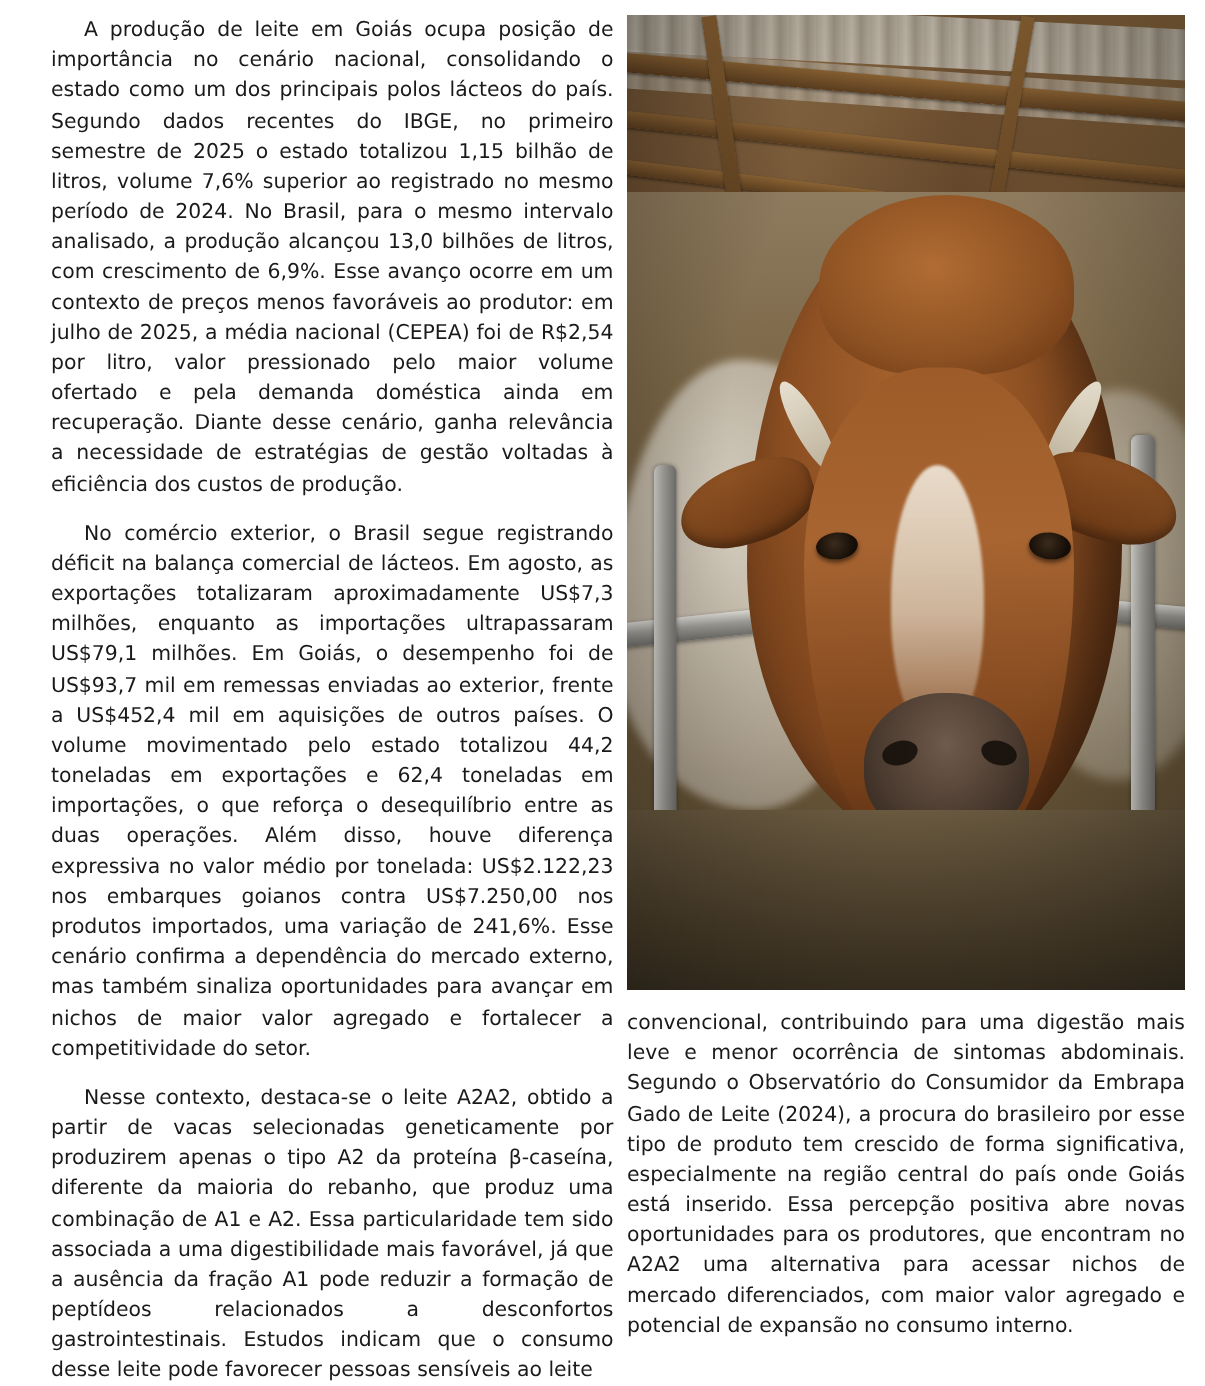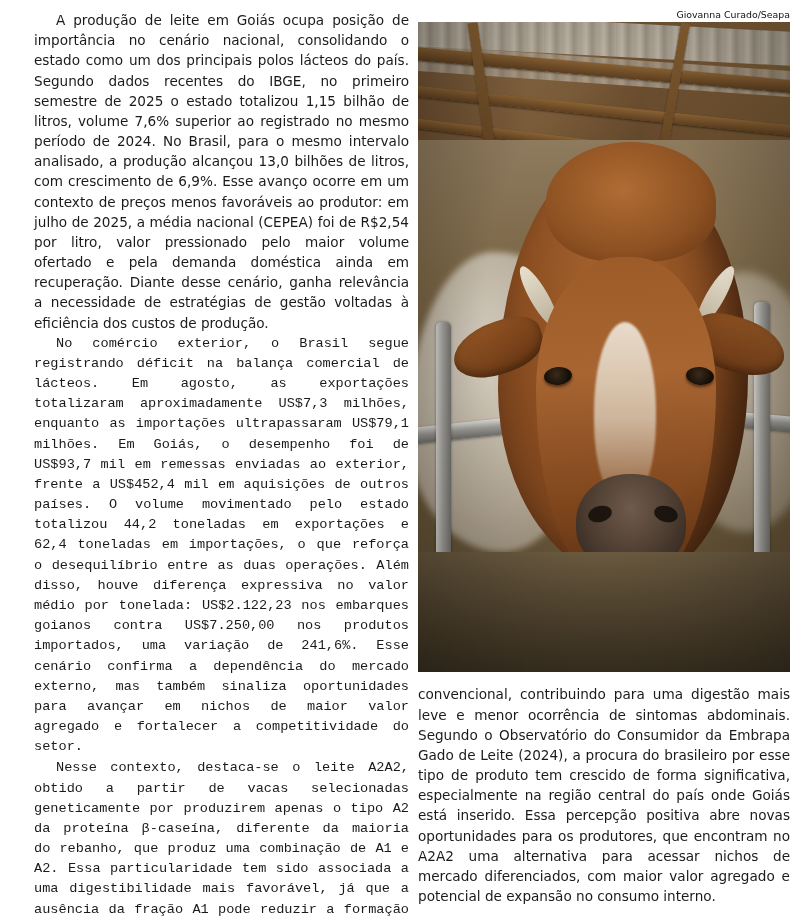--- a/index.html
+++ b/index.html
@@ -35,22 +35,21 @@
   }
   .para {
     font-size: 13.6px;
     line-height: 1.485;
     text-align: justify;
     text-justify: inter-word;
     margin: 0 0 0 0;
     hyphens: manual;
   }
   .para + .para {
-    margin-top: 1px;
-    font-family: Liberation Mono, monospace;
+    margin-top: 13px;
   }
   .indent {
     text-indent: 22px;
   }
   
   .photo-credit {
     font-size: 9.4px;
     color: #111;
     text-align: right;
     line-height: 1.1;
@@ -232,21 +231,20 @@
 <div class="page">
 
   <div class="col-left">
     <p class="para indent">A produção de leite em Goiás ocupa posição de importância no cenário nacional, consolidando o estado como um dos principais polos lácteos do país. Segundo dados recentes do IBGE, no primeiro semestre de 2025 o estado totalizou 1,15 bilhão de litros, volume 7,6% superior ao registrado no mesmo período de 2024. No Brasil, para o mesmo intervalo analisado, a produção alcançou 13,0 bilhões de litros, com crescimento de 6,9%. Esse avanço ocorre em um contexto de preços menos favoráveis ao produtor: em julho de 2025, a média nacional (CEPEA) foi de R$2,54 por litro, valor pressionado pelo maior volume ofertado e pela demanda doméstica ainda em recuperação. Diante desse cenário, ganha relevância a necessidade de estratégias de gestão voltadas à eficiência dos custos de produção.</p>
     <p class="para indent">No comércio exterior, o Brasil segue registrando déficit na balança comercial de lácteos. Em agosto, as exportações totalizaram aproximadamente US$7,3 milhões, enquanto as importações ultrapassaram US$79,1 milhões. Em Goiás, o desempenho foi de US$93,7 mil em remessas enviadas ao exterior, frente a US$452,4 mil em aquisições de outros países. O volume movimentado pelo estado totalizou 44,2 toneladas em exportações e 62,4 toneladas em importações, o que reforça o desequilíbrio entre as duas operações. Além disso, houve diferença expressiva no valor médio por tonelada: US$2.122,23 nos embarques goianos contra US$7.250,00 nos produtos importados, uma variação de 241,6%. Esse cenário confirma a dependência do mercado externo, mas também sinaliza oportunidades para avançar em nichos de maior valor agregado e fortalecer a competitividade do setor.</p>
     <p class="para indent">Nesse contexto, destaca-se o leite A2A2, obtido a partir de vacas selecionadas geneticamente por produzirem apenas o tipo A2 da proteína β-caseína, diferente da maioria do rebanho, que produz uma combinação de A1 e A2. Essa particularidade tem sido associada a uma digestibilidade mais favorável, já que a ausência da fração A1 pode reduzir a formação de peptídeos relacionados a desconfortos gastrointestinais. Estudos indicam que o consumo desse leite pode favorecer pessoas sensíveis ao leite</p>
   </div>
 
   <div class="col-right">
 
-    <div class="photo-credit">Giovanna Curado/Seapa</div>
 
     <div class="photo-frame">
       <div class="sky-gap"></div>
       <div class="roof"></div>
 
       <div class="roof-sheet" style="left:0;top:0;width:372px;height:34px;transform:skewY(3deg);"></div>
       <div class="roof-sheet" style="left:0;top:36px;width:372px;height:26px;transform:skewY(4deg);opacity:.6;"></div>
       <div class="beam" style="left:-20px;top:42px;width:420px;height:13px;transform:rotate(5deg);"></div>
       <div class="beam" style="left:-20px;top:84px;width:420px;height:11px;transform:rotate(6deg);"></div>
       <div class="beam" style="left:-20px;top:120px;width:420px;height:10px;transform:rotate(7deg);"></div>

